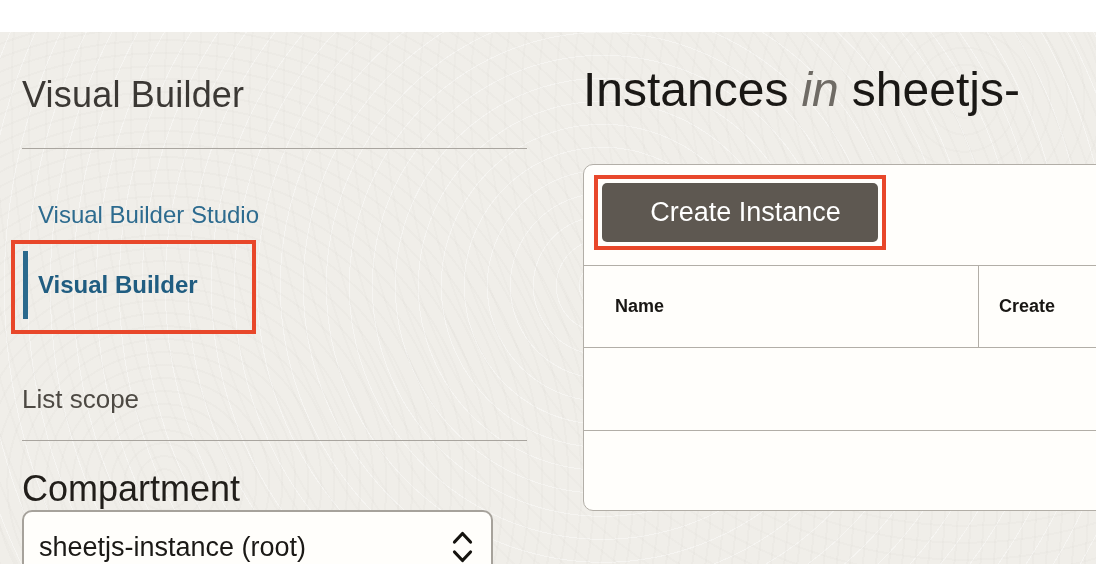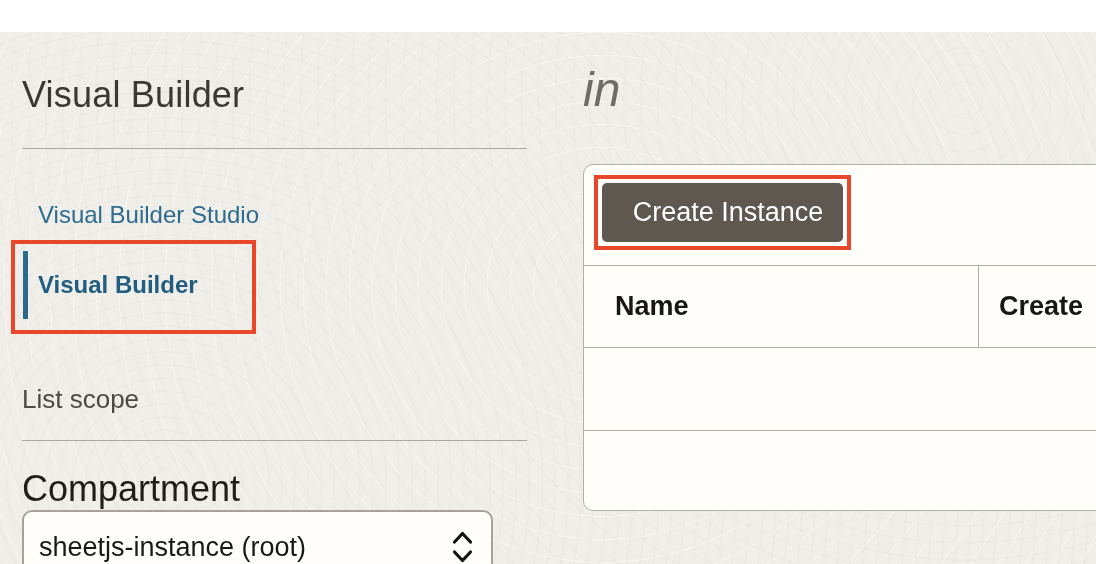--- a/index.html
+++ b/index.html
@@ -74,31 +74,31 @@
   }
   .page-title .conn{font-style:italic;color:var(--ink-soft);}
   .panel{
     position:absolute;left:583px;top:132px;width:562px;height:347px;
     background:var(--panel);border:1px solid var(--line);border-radius:10px;
   }
   .annotation-btn{
     position:absolute;left:10px;top:10px;padding:4px;display:inline-block;background:transparent;
   }
   .create-btn{
-    width:241px;height:59px;border:none;border-radius:5px;
+    width:276px;height:59px;border:none;border-radius:5px;
     background:var(--btn);color:#ffffff;font-size:27px;
     font-family:"Liberation Sans","DejaVu Sans",sans-serif;
     display:flex;align-items:center;justify-content:center;cursor:pointer;white-space:nowrap;padding-left:11px;
   }
   .thead{
     position:absolute;left:0;right:0;top:100px;height:83px;
     border-top:1px solid var(--line);border-bottom:1px solid var(--line);
     display:flex;
   }
-  .th{display:flex;align-items:center;font-size:27px;font-weight:700;color:#191714;white-space:nowrap;}
+  .th{display:flex;align-items:center;font-size:18px;font-weight:700;color:#191714;white-space:nowrap;}
   .th-name{width:395px;border-right:1px solid var(--line);padding-left:31px;}
   .th-status{flex:1;padding-left:20px;}
   .tbody{position:absolute;left:0;right:0;top:183px;bottom:0;overflow:hidden;}
   .trow{height:83px;border-bottom:1px solid var(--line);}
   .trow:last-child{border-bottom:none;height:80px;}
 </style>
 </head>
 <body>
 
 <div class="stage">
@@ -123,21 +123,23 @@
       <span class="select-value">sheetjs-instance (root)</span>
       <svg class="chev" width="25" height="36" viewBox="0 0 25 36" aria-hidden="true">
         <polyline points="4.5,13 12.5,4.5 20.5,13" fill="none" stroke="#15130f" stroke-width="3.2" stroke-linecap="round" stroke-linejoin="round"></polyline>
         <polyline points="4.5,23 12.5,31.5 20.5,23" fill="none" stroke="#15130f" stroke-width="3.2" stroke-linecap="round" stroke-linejoin="round"></polyline>
       </svg>
     </div>
   </aside>
 
   <main>
     <h1 class="page-title">
+      <span>Instances</span>
       <span class="conn">in</span>
+      <span>sheetjs-</span>
     </h1>
 
     <section class="panel">
       <div class="annotation-box annotation-btn">
         <button class="create-btn">Create Instance</button>
       </div>
 
       <div class="thead">
         <div class="th th-name">
           <span>Name</span>

